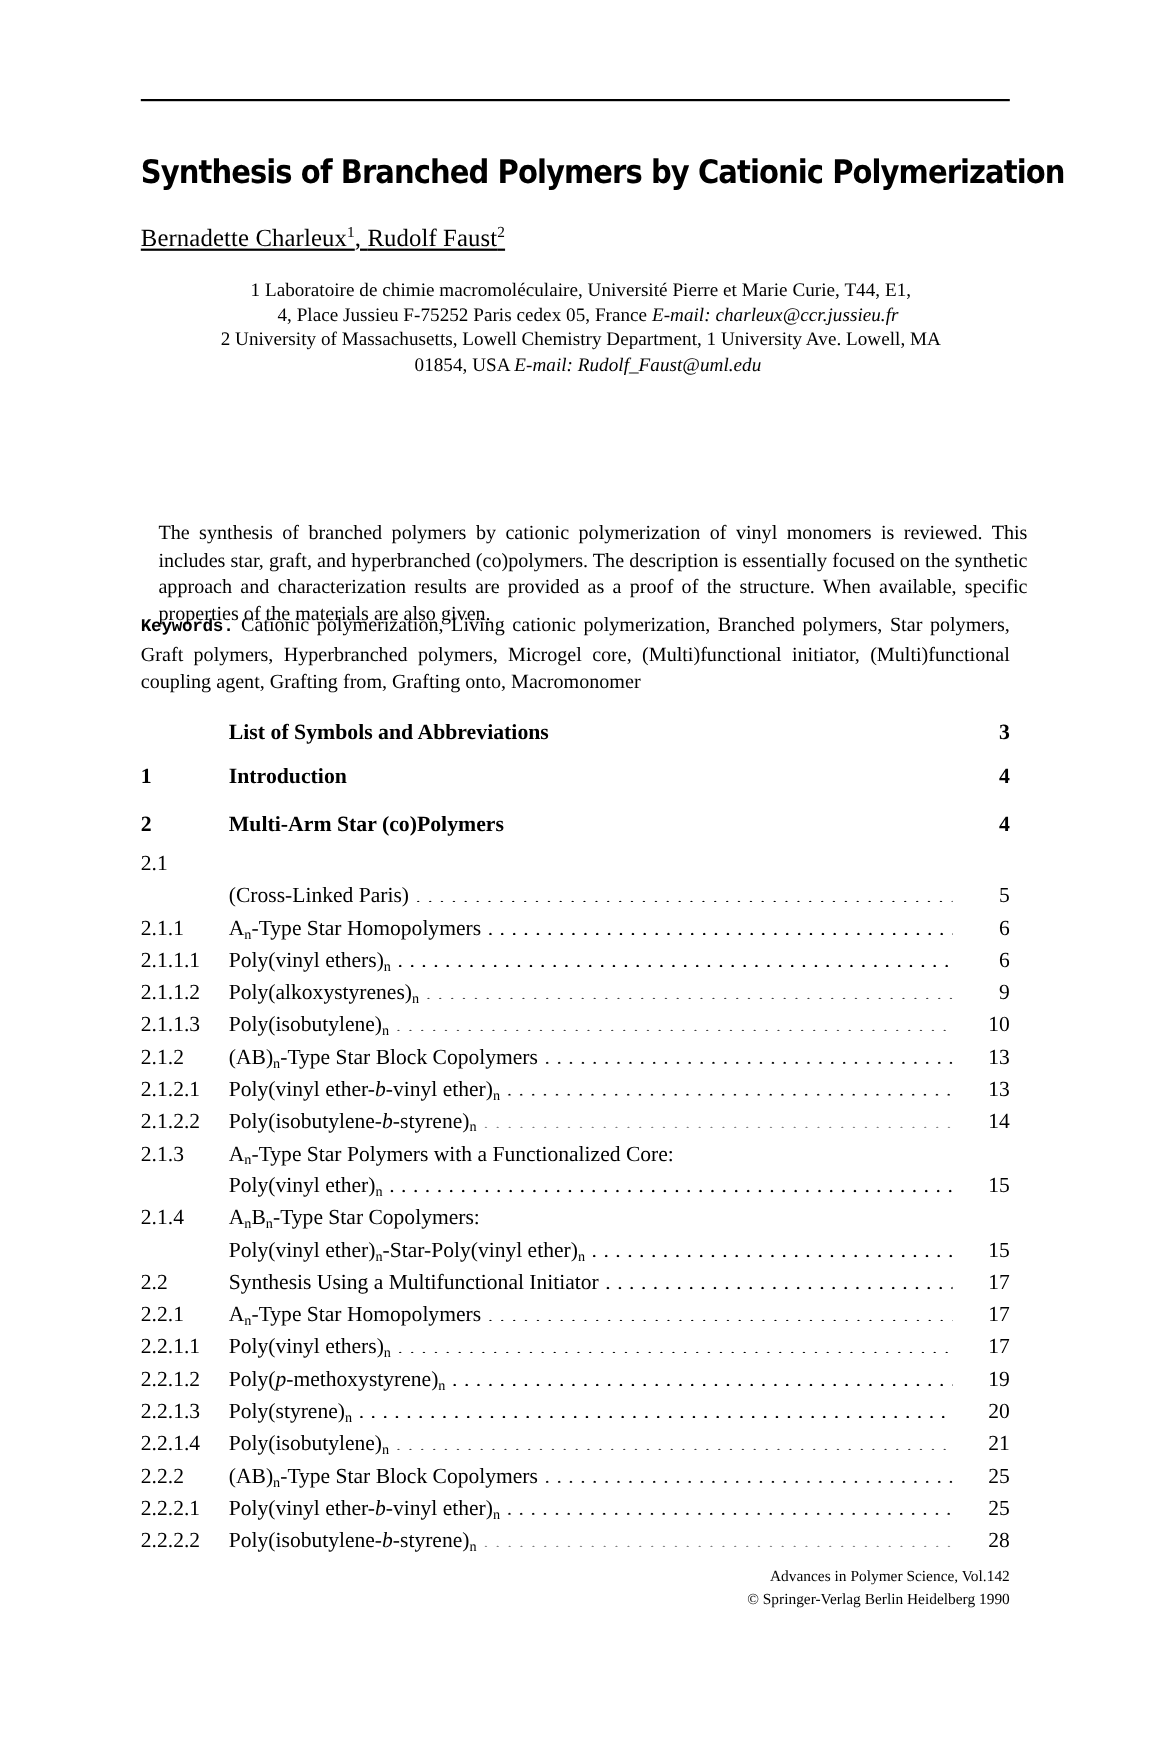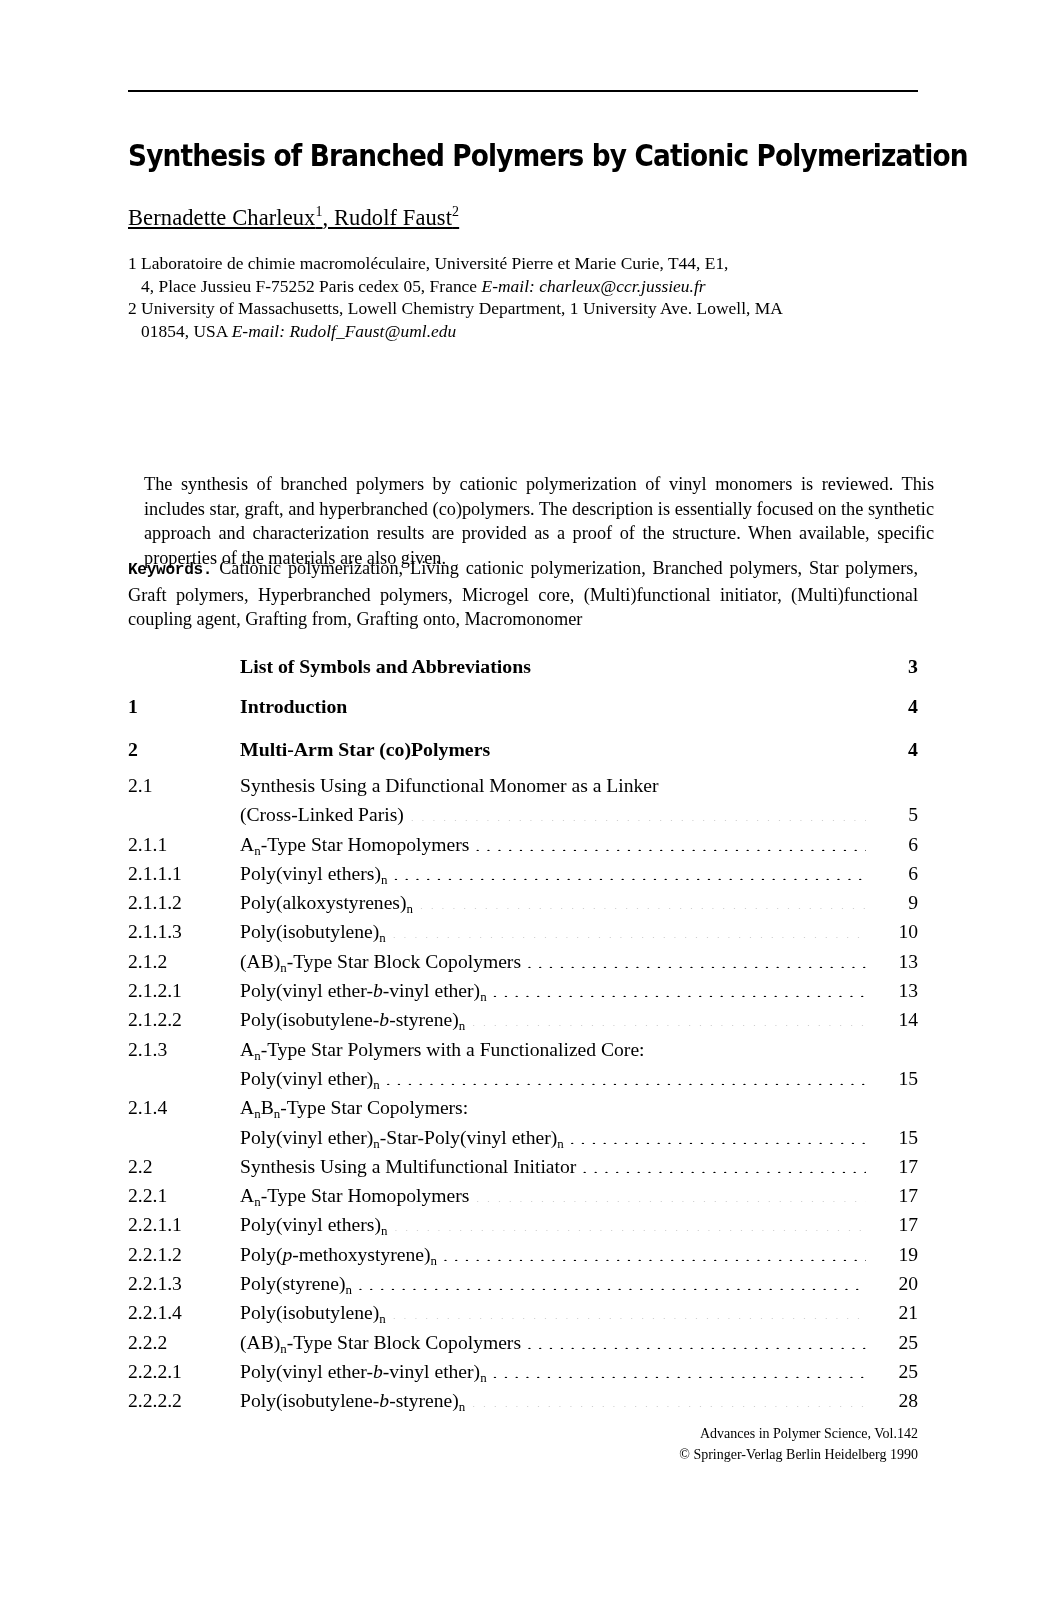--- a/index.html
+++ b/index.html
@@ -68,21 +68,21 @@
   
   .affils {
     position: absolute;
     top: 252px;
     left: 0;
     width: 800px;
     font-size: 17.4px;
     line-height: 22.7px;
     letter-spacing: 0.03px;
   }
-  .affil-line { white-space: nowrap; }
+  .affil-line { white-space: nowrap; text-align: center; }
   .affil-line.indent { padding-left: 13px; }
   .em { font-style: italic; }
 
   
   .abstract {
     position: absolute;
     top: 440px;
     left: 16px;
     width: 790px;
     font-size: 18.3px;
@@ -128,21 +128,21 @@
     font-size: 19.8px;
     line-height: 43px;
   }
   .toc-row.lvl1.first { line-height: 37px; }
   .toc-row.lvl2 { line-height: 29.3px; }
 
   .toc-num {
     width: 80px;
     flex: 0 0 80px;
   }
-  .toc-title { flex: 0 0 auto; padding-right: 6px; margin-left: 32px; }
+  .toc-title { flex: 0 0 auto; padding-right: 6px; }
   .toc-lead {
     flex: 1 1 auto;
     overflow: hidden;
     height: 1em;
     position: relative;
   }
   .toc-lead::before {
     content: ". . . . . . . . . . . . . . . . . . . . . . . . . . . . . . . . . . . . . . . . . . . . . . . . . . . . . . . . . . . . . . . .";
     letter-spacing: 0.5px;
     position: absolute;
@@ -219,21 +219,20 @@
         <span class="toc-page">4</span>
       </div>
       <div class="toc-row lvl1">
         <span class="toc-num">2</span>
         <span class="toc-title">Multi-Arm Star (co)Polymers</span>
         <span class="toc-lead"></span>
         <span class="toc-page">4</span>
       </div>
       <div class="toc-row lvl2">
         <span class="toc-num">2.1</span>
-        <span class="toc-title">Synthesis Using a Difunctional Monomer as a Linker</span>
         <span class="toc-lead" style="visibility: hidden;"></span>
         <span class="toc-page"></span>
       </div>
       <div class="toc-row lvl2 cont">
         <span class="toc-num"></span>
         <span class="toc-title">(Cross-Linked Paris)</span>
         <span class="toc-lead"></span>
         <span class="toc-page">5</span>
       </div>
       <div class="toc-row lvl2">

